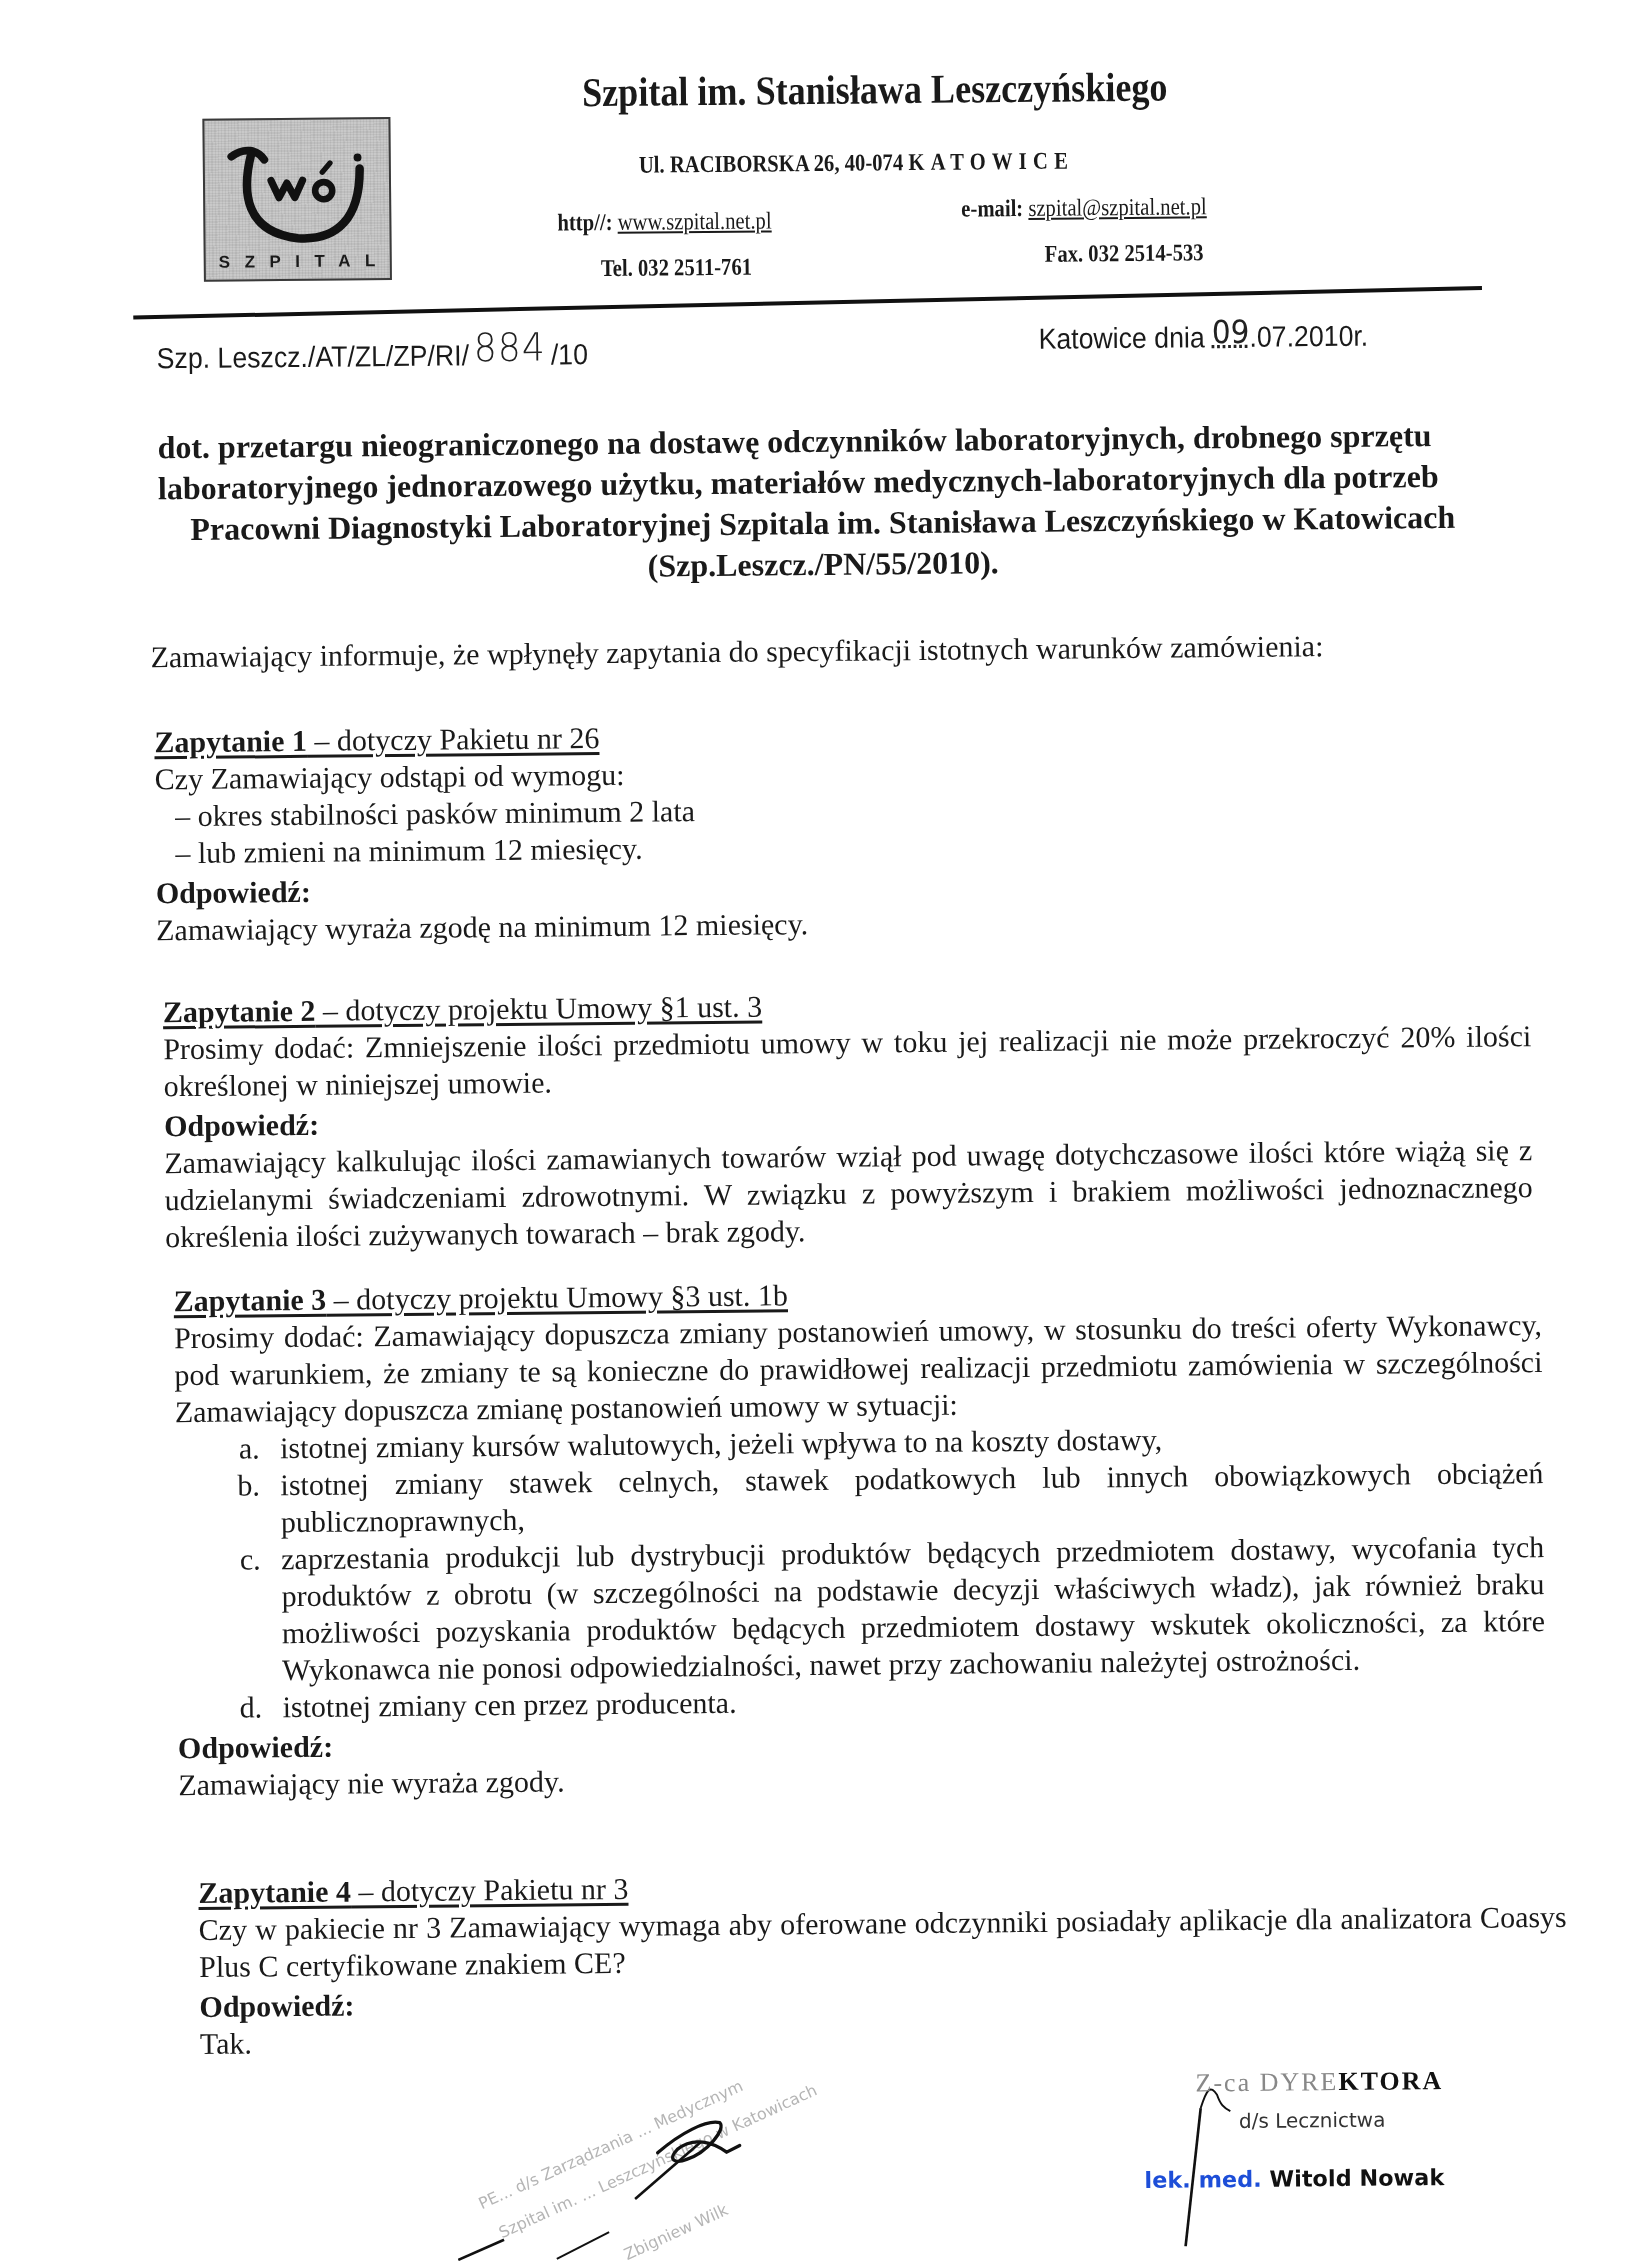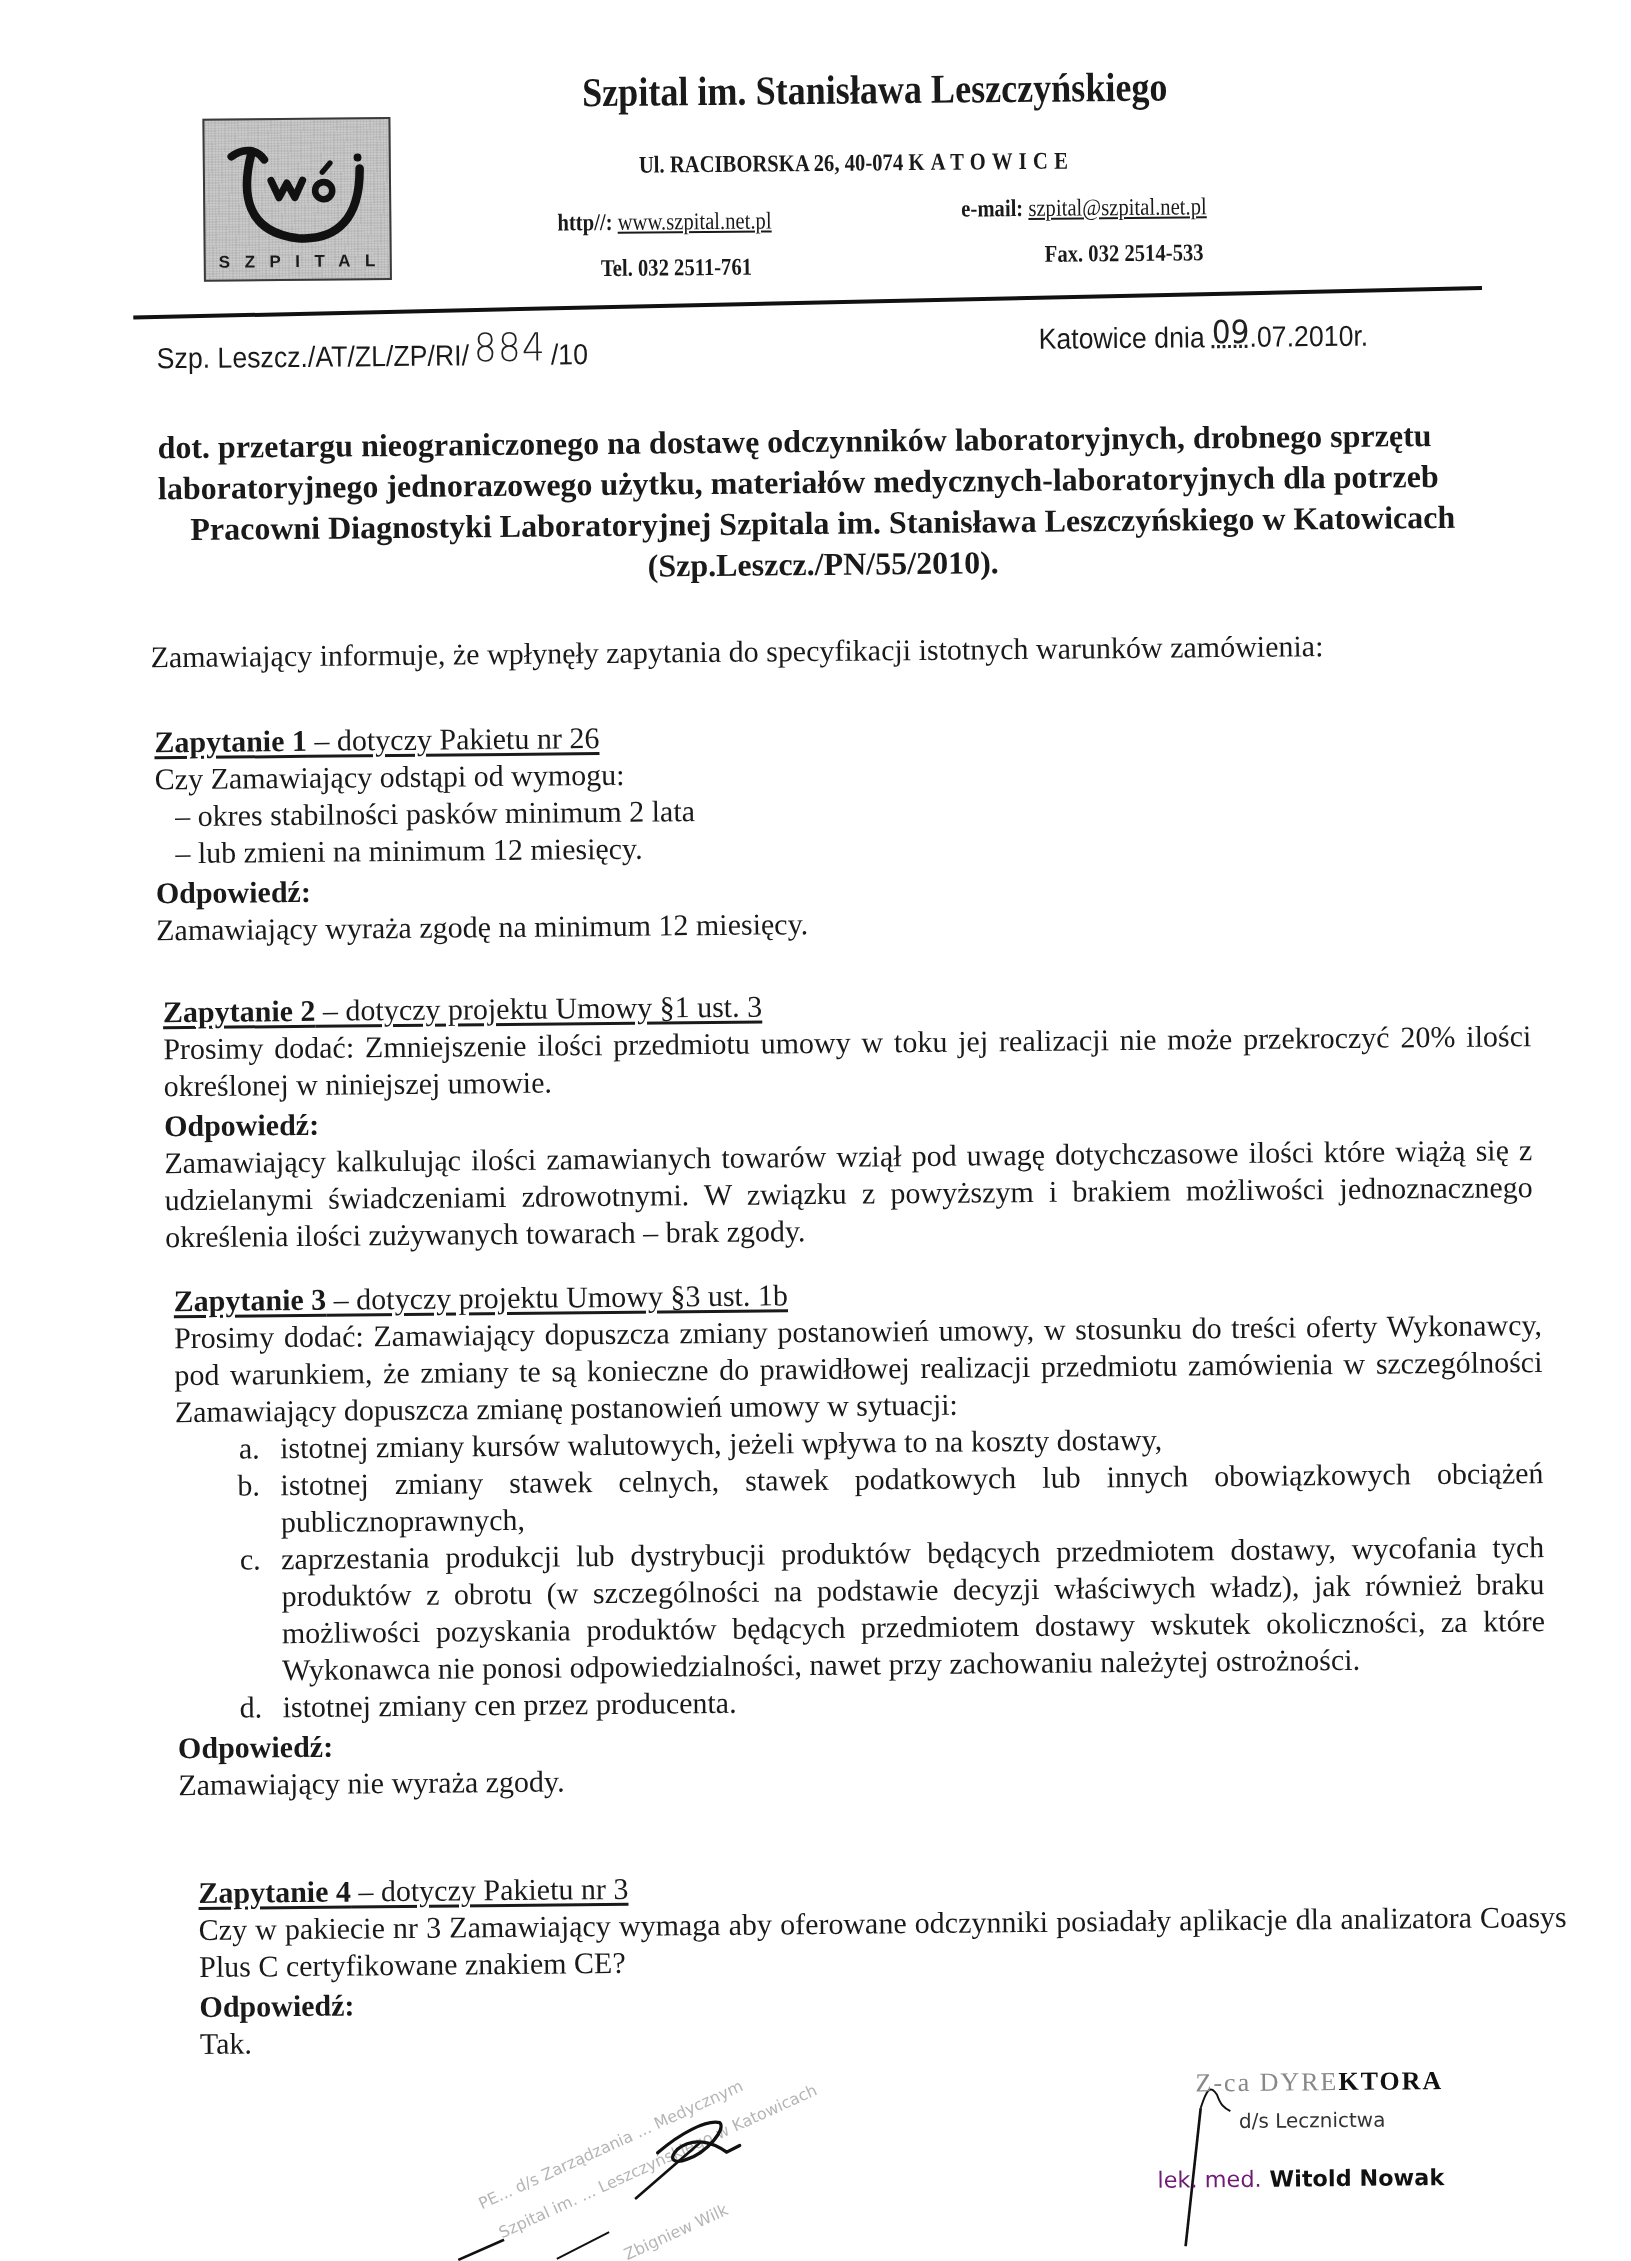--- a/index.html
+++ b/index.html
@@ -78,21 +78,21 @@
   .q4 { left: 191px; top: 1868px; }
   
   .stamp-right { position: absolute; left: 1092px; top: 2072px; width: 342px; text-align: right; }
   .stamp-title { font-family: "Liberation Serif", serif; font-weight: bold; font-size: 26px;
     letter-spacing: 2px; color: #111; }
   .stamp-title .faded { color: #888; font-weight: normal; }
   .stamp-sub { font-family: "DejaVu Sans", sans-serif; font-size: 20px; color: #333; margin-top: 10.5px;
     text-align: center; padding-left: 79px; }
   .stamp-name { font-family: "DejaVu Sans", sans-serif; font-size: 22.4px; font-weight: bold;
     color: #111; margin-top: 33px; text-align: right; }
-  .stamp-name .faded { color: #701a75; font-weight: normal; }
+  .stamp-name .faded { color: #1d4ed8; font-weight: bold; }
   .sig-right { position: absolute; left: 1053px; top: 2026px; }
   .stamp-left { position: absolute; left: 447px; top: 2079px; width: 500px; height: 182px; }
   .stamp-left .faint { position: absolute; font-family: "DejaVu Sans", sans-serif; font-size: 16px;
     color: #b5b5b5; transform: rotate(-24deg); transform-origin: left bottom; white-space: nowrap; }
 </style>
 </head>
 <body>
 
 <div class="page">
 

